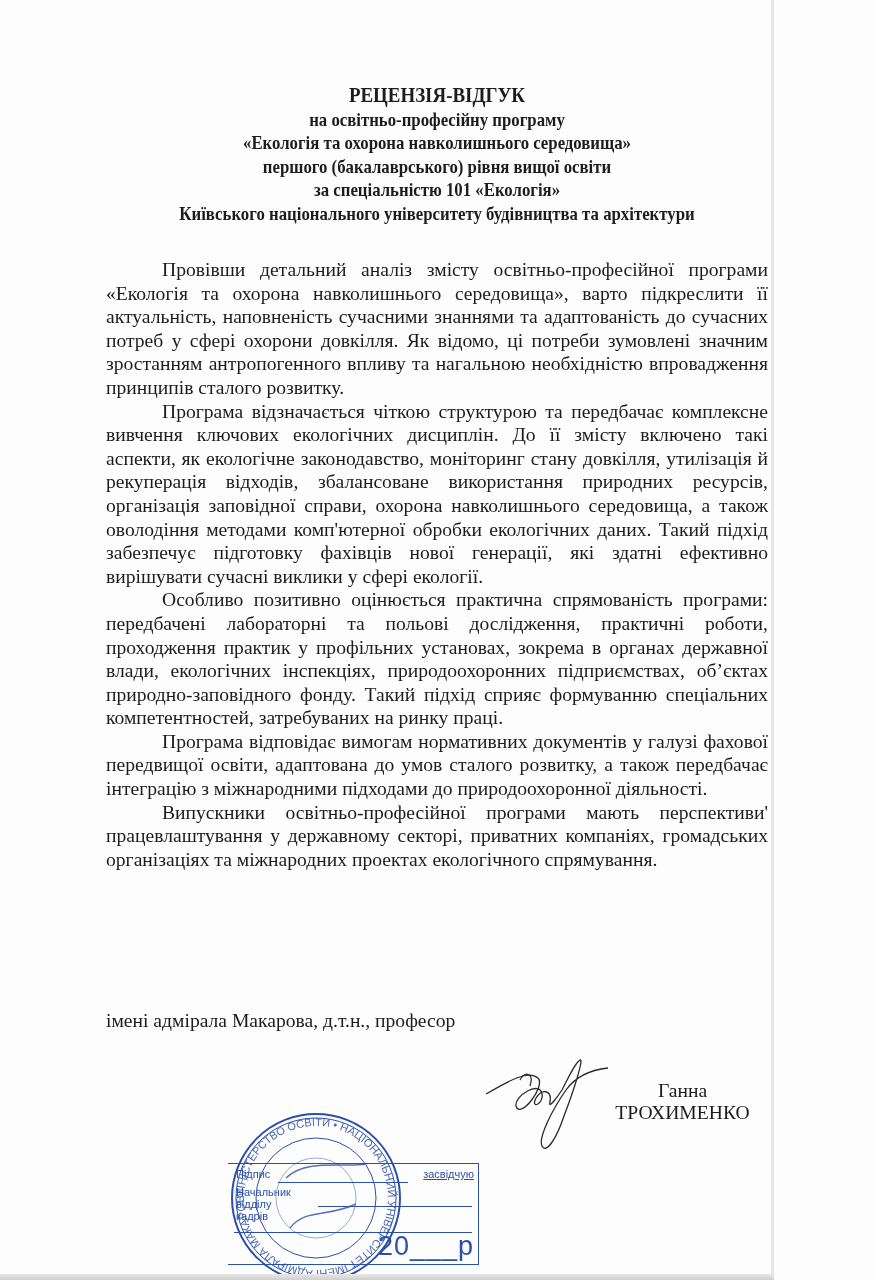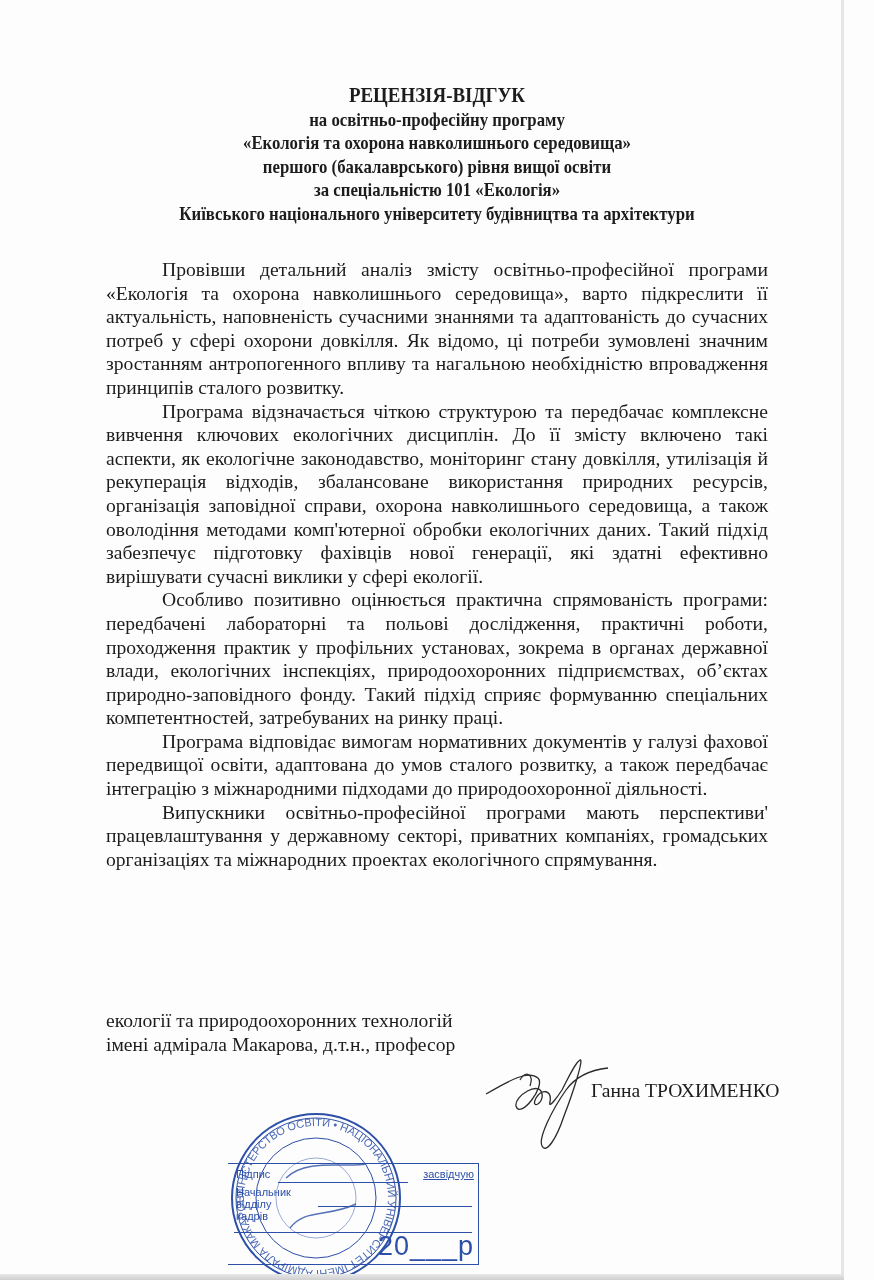--- a/index.html
+++ b/index.html
@@ -1,26 +1,26 @@
 <!DOCTYPE html>
 <html><head>
 <meta charset="utf-8">
 <style>
   html, body { margin: 0; padding: 0; background: #fdfdfd; }
   body { width: 874px; height: 1280px; position: relative; overflow: hidden;
          font-family: "Liberation Serif", serif; color: #1c1c1c; }
-  .page { position: absolute; left: 0; top: 0; width: 844px; height: 1280px; background: #fdfdfd; }
+  .page { position: absolute; left: 0; top: 0; width: 774px; height: 1280px; background: #fdfdfd; }
   .title-block { position: absolute; left: 0; top: 82px; width: 874px; text-align: center;
                  font-weight: bold; font-size: 19.5px; line-height: 23.4px; transform: scaleX(0.86); transform-origin: center top; }
   .title-block .main-title { font-size: 22px; line-height: 26px; }
   .body-text { position: absolute; left: 106px; top: 258px; width: 662px; font-size: 19.6px; line-height: 23.6px;
                text-align: justify; }
   .body-text p { margin: 0; text-indent: 56px; }
   .sig-block { position: absolute; left: 106px; top: 1009px; font-size: 19.6px; line-height: 23.5px; }
-  .sig-name { position: absolute; left: 591px; top: 1080px; font-size: 19.6px; }
+  .sig-name { position: absolute; left: 591px; top: 1080px; font-size: 19.6px; text-align: center; }
   .signature { position: absolute; left: 480px; top: 1050px; }
   .stamp { position: absolute; left: 226px; top: 1108px; }
   .stamp-form { position: absolute; left: 228px; top: 1163px; width: 250px; height: 100px; border: 1.6px solid #2c4fa8;
                 border-left: none; font-family: "Liberation Sans", sans-serif; color: #2c4fa8; }
   .stamp-form .f-sign { position: absolute; left: 8px; top: 4px; font-size: 11px; }
   .stamp-form .f-cert { position: absolute; right: 4px; top: 4px; font-size: 11px; text-decoration: underline; }
   .stamp-form .f-head { position: absolute; left: 8px; top: 22px; font-size: 11px; line-height: 12px; width: 70px; }
   .stamp-form .f-year { position: absolute; right: 4px; bottom: 2px; font-size: 27px; letter-spacing: 1px; }
   .stamp-form .line { position: absolute; height: 1px; background: #2c4fa8; }
   .bottom-edge { position: absolute; left: 0; right: 0; top: 1274px; height: 6px; background: linear-gradient(#e8e8e8, #cfcfcf); }
@@ -42,21 +42,20 @@
 
   <div class="body-text">
     <p>Провівши детальний аналіз змісту освітньо-професійної програми «Екологія та охорона навколишнього середовища», варто підкреслити її актуальність, наповненість сучасними знаннями та адаптованість до сучасних потреб у сфері охорони довкілля. Як відомо, ці потреби зумовлені значним зростанням антропогенного впливу та нагальною необхідністю впровадження принципів сталого розвитку.</p>
     <p>Програма відзначається чіткою структурою та передбачає комплексне вивчення ключових екологічних дисциплін. До її змісту включено такі аспекти, як екологічне законодавство, моніторинг стану довкілля, утилізація й рекуперація відходів, збалансоване використання природних ресурсів, організація заповідної справи, охорона навколишнього середовища, а також оволодіння методами комп'ютерної обробки екологічних даних. Такий підхід забезпечує підготовку фахівців нової генерації, які здатні ефективно вирішувати сучасні виклики у сфері екології.</p>
     <p>Особливо позитивно оцінюється практична спрямованість програми: передбачені лабораторні та польові дослідження, практичні роботи, проходження практик у профільних установах, зокрема в органах державної влади, екологічних інспекціях, природоохоронних підприємствах, об’єктах природно-заповідного фонду. Такий підхід сприяє формуванню спеціальних компетентностей, затребуваних на ринку праці.</p>
     <p>Програма відповідає вимогам нормативних документів у галузі фахової передвищої освіти, адаптована до умов сталого розвитку, а також передбачає інтеграцію з міжнародними підходами до природоохоронної діяльності.</p>
     <p>Випускники освітньо-професійної програми мають перспективи' працевлаштування у державному секторі, приватних компаніях, громадських організаціях та міжнародних проектах екологічного спрямування.</p>
   </div>
 
   <div class="sig-block">
-    <div>екології та природоохоронних технологій</div>
     <div>імені адмірала Макарова, д.т.н., професор</div>
   </div>
 
   <div class="signature">
     <svg width="130" height="110" viewBox="0 0 130 110">
       <path d="M6 44 C30 30,48 20,58 28 C66 36,40 70,36 56 C34 46,60 30,62 44 C64 54,50 60,56 48 C62 38,72 40,70 52 C68 60,78 46,82 40 C90 24,96 12,100 10 C104 8,94 40,84 66 C76 90,66 104,62 96 C58 88,72 60,86 40 C96 26,110 20,128 18" fill="none" stroke="#2a2a2a" stroke-width="1.3"></path>
       <path d="M40 30 C46 20,54 24,50 36" fill="none" stroke="#2a2a2a" stroke-width="1.2"></path>
     </svg>
   </div>
 

